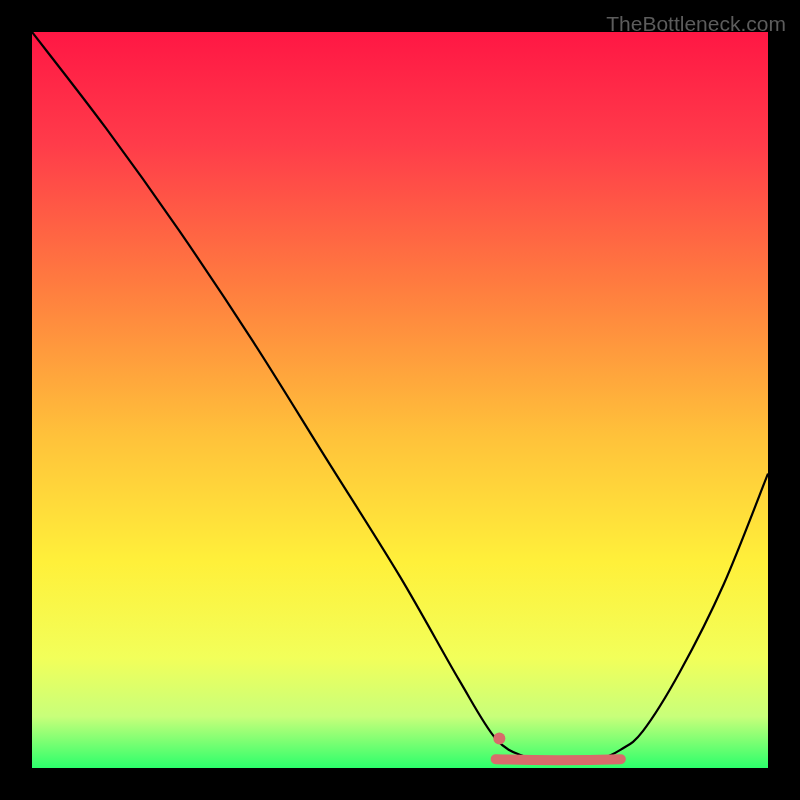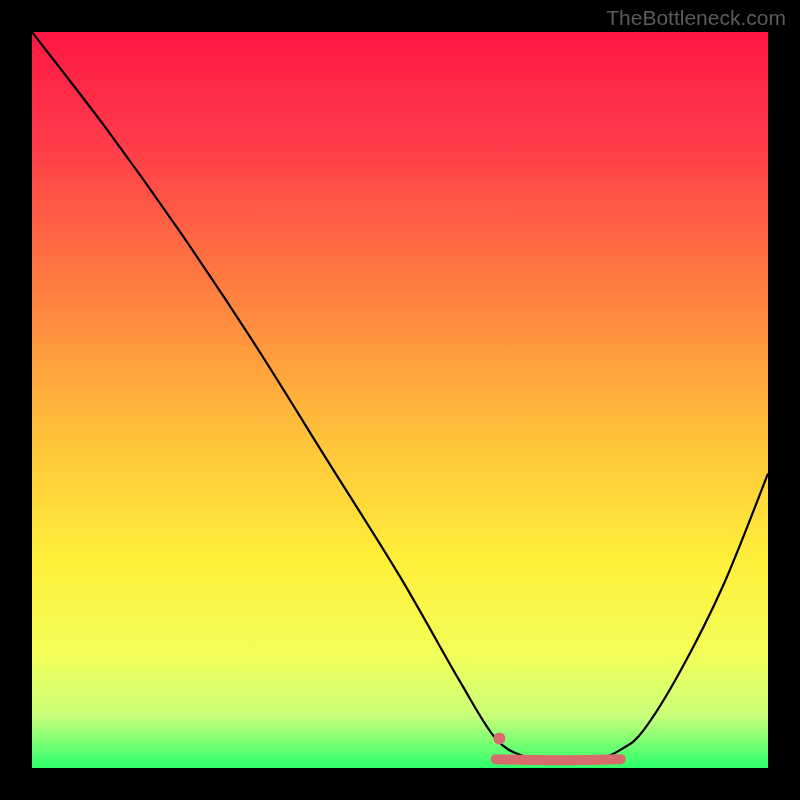--- a/index.html
+++ b/index.html
@@ -6,21 +6,21 @@
   body {
     width: 800px;
     height: 800px;
     background: #000;
     position: relative;
     font-family: Arial, sans-serif;
     overflow: hidden;
   }
   .watermark {
     position: absolute;
-    top: 6px;
+    top: 12px;
     right: 14px;
     color: #5c5c5c;
     font-size: 21px;
     font-weight: 500;
     z-index: 10;
   }
   .chart-container {
     position: absolute;
     left: 32px;
     top: 32px;

